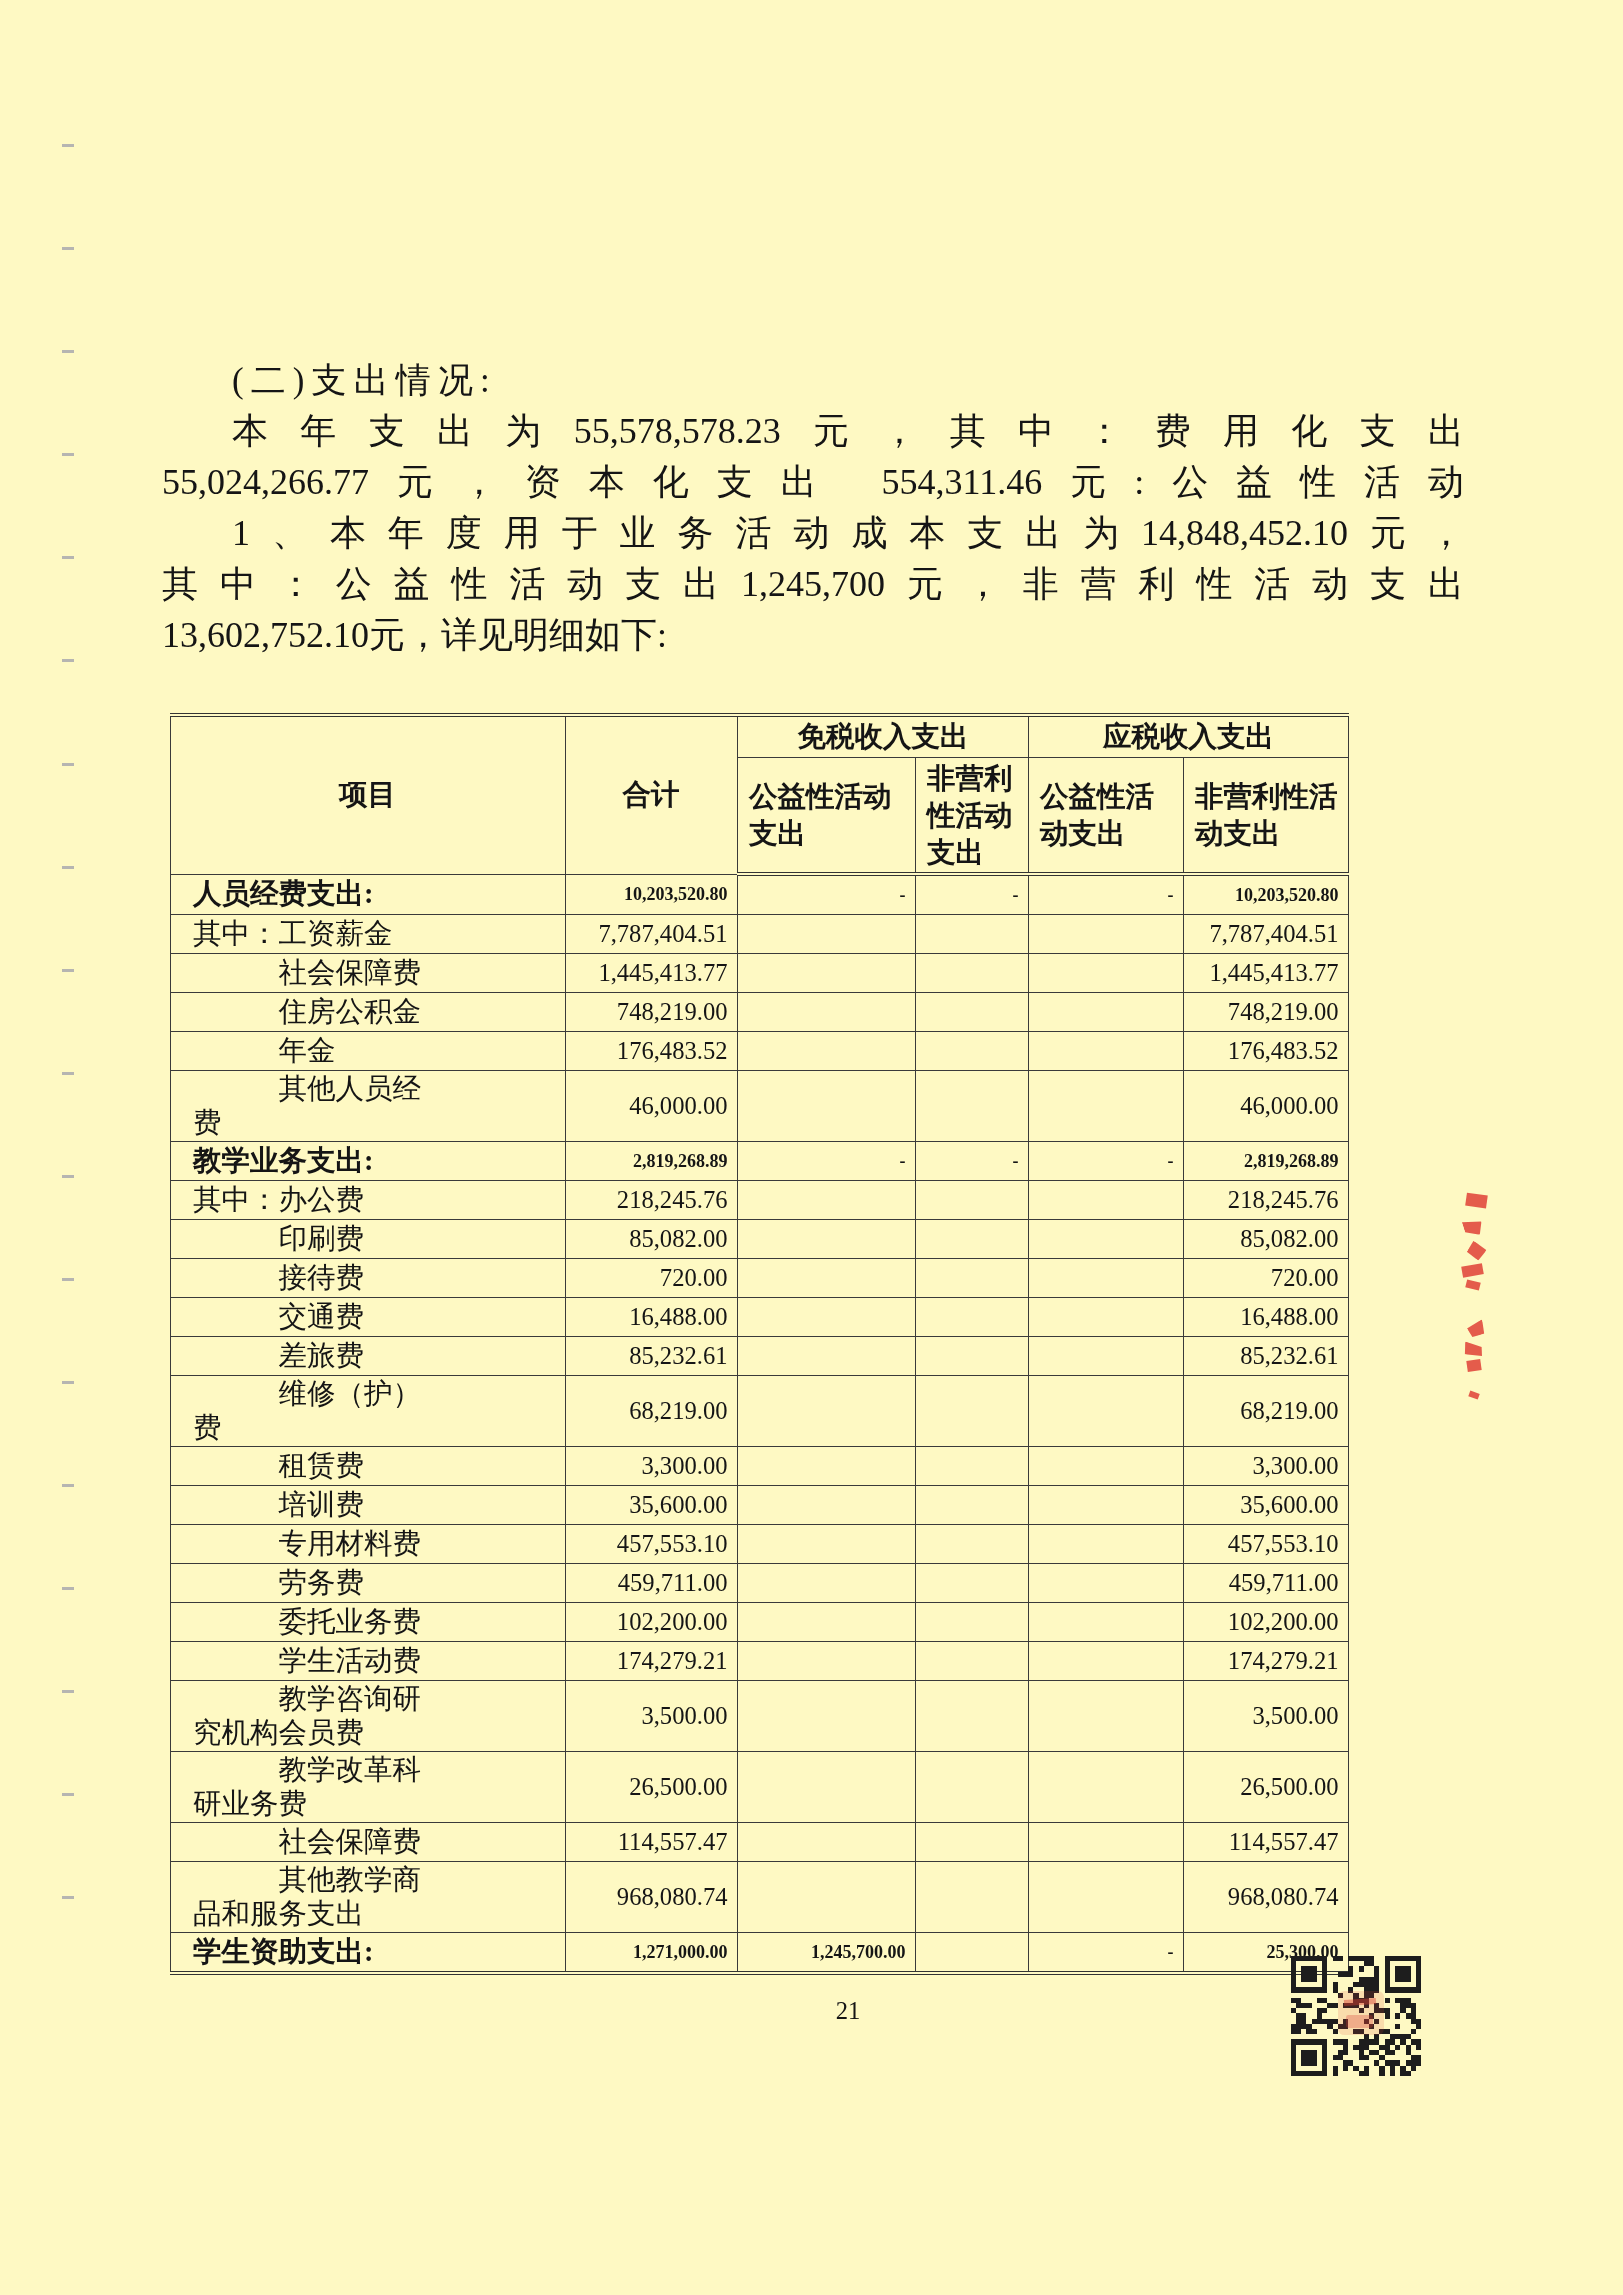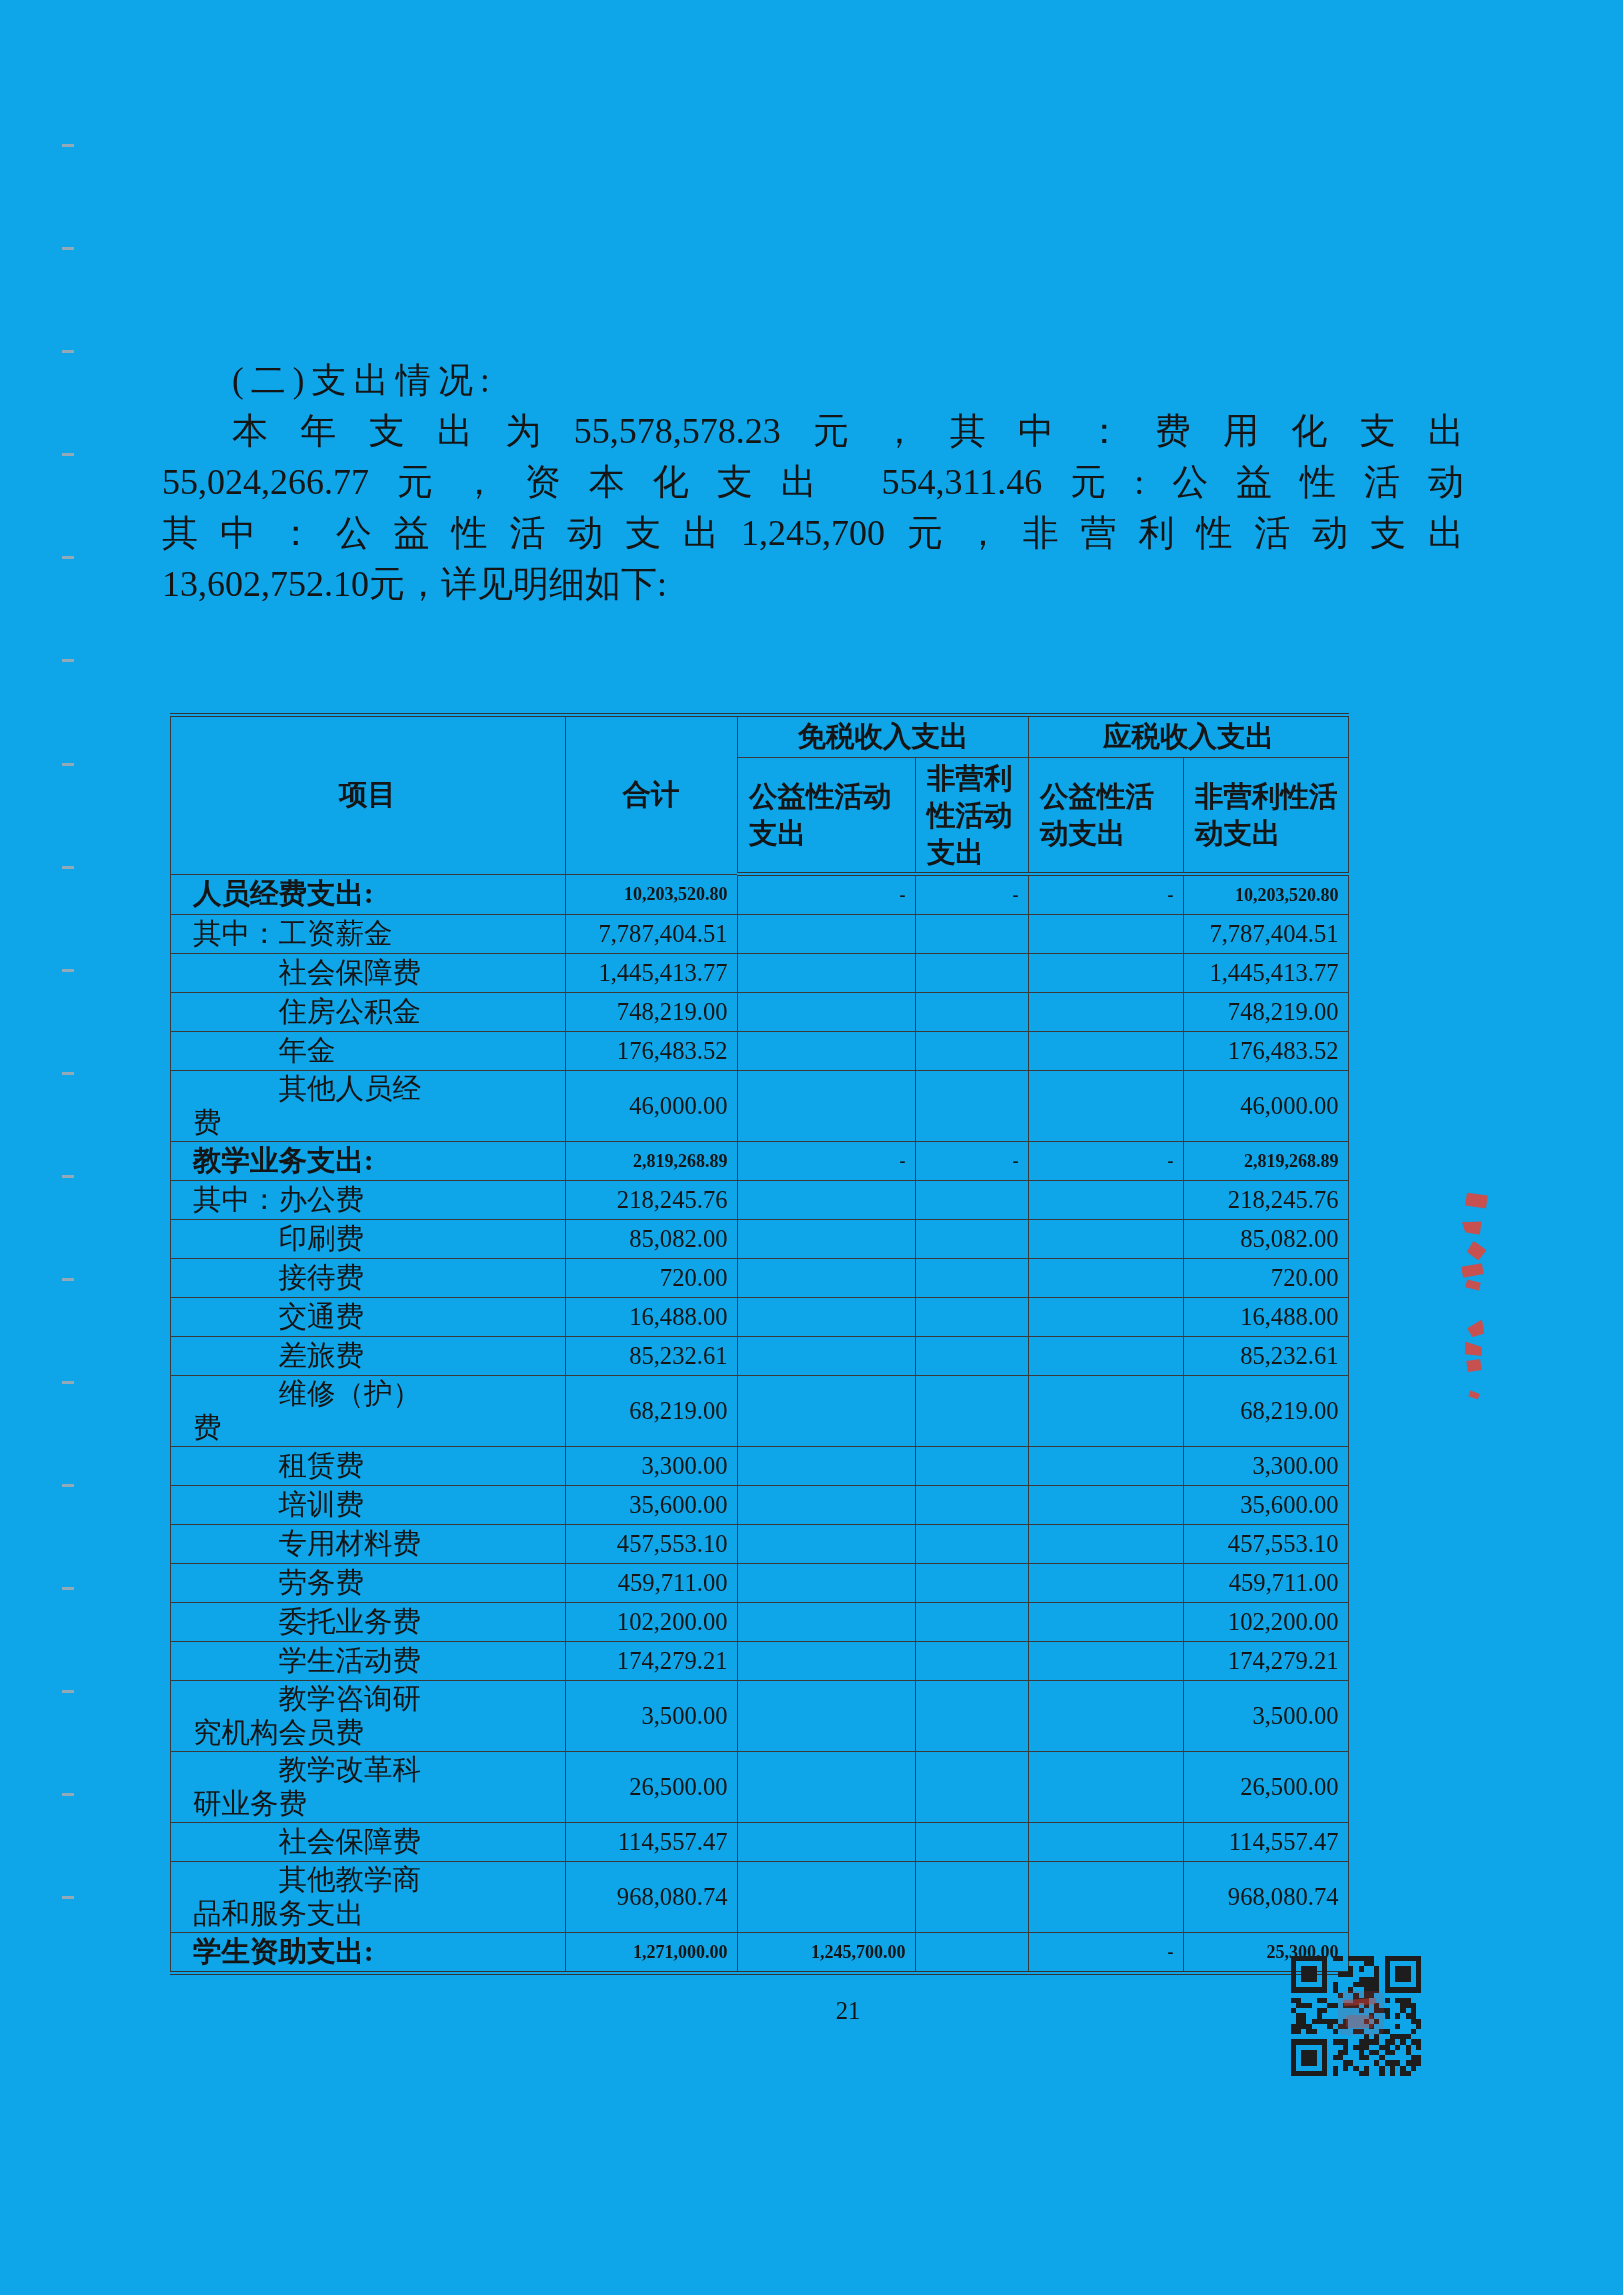--- a/index.html
+++ b/index.html
@@ -1,16 +1,16 @@
 <!DOCTYPE html>
 <html style="font-size:12.7px"><head>
 <meta charset="utf-8">
 <style>
   html,body{margin:0;padding:0;background:#e8e8e8;}
-  #page{position:relative;width:1623px;height:2295px;background:#0ea5e9;overflow:hidden;
+  #page{position:relative;width:1623px;height:2295px;background:#fef9c3;overflow:hidden;
         font-family:"Liberation Serif","DejaVu Serif",serif;color:#151515;}
   
   #textblock{position:absolute;left:162px;top:355px;width:1302px;font-size:36px;line-height:51px;}
   .bline{white-space:nowrap;}
   .just{white-space:normal;text-align:justify;text-align-last:justify;}
   .ind{padding-left:70px;}
   #heading{letter-spacing:7.1px;font-size:35px;}
   
   #tablewrap{position:absolute;left:170px;top:713px;width:1177px;}
   table{border-collapse:collapse;width:1177px;table-layout:fixed;}
@@ -44,20 +44,21 @@
 </style>
 </head>
 <body>
 
 <div id="page">
 
   <div id="textblock">
     <div id="heading" class="bline ind">(二)支出情况:</div>
     <div class="bline ind just">本年支出为55,578,578.23元，其中：费用化支出</div>
     <div class="bline just">55,024,266.77元，资本化支出 554,311.46元:公益性活动</div>
+    <div class="bline ind just">1、本年度用于业务活动成本支出为14,848,452.10元，</div>
     <div class="bline just">其中：公益性活动支出1,245,700元，非营利性活动支出</div>
     <div class="bline">13,602,752.10元，详见明细如下:</div>
   </div>
 
   <div id="tablewrap">
     <table>
       <colgroup>
         <col style="width:395px">
           <col style="width:172px">
           <col style="width:178px">

